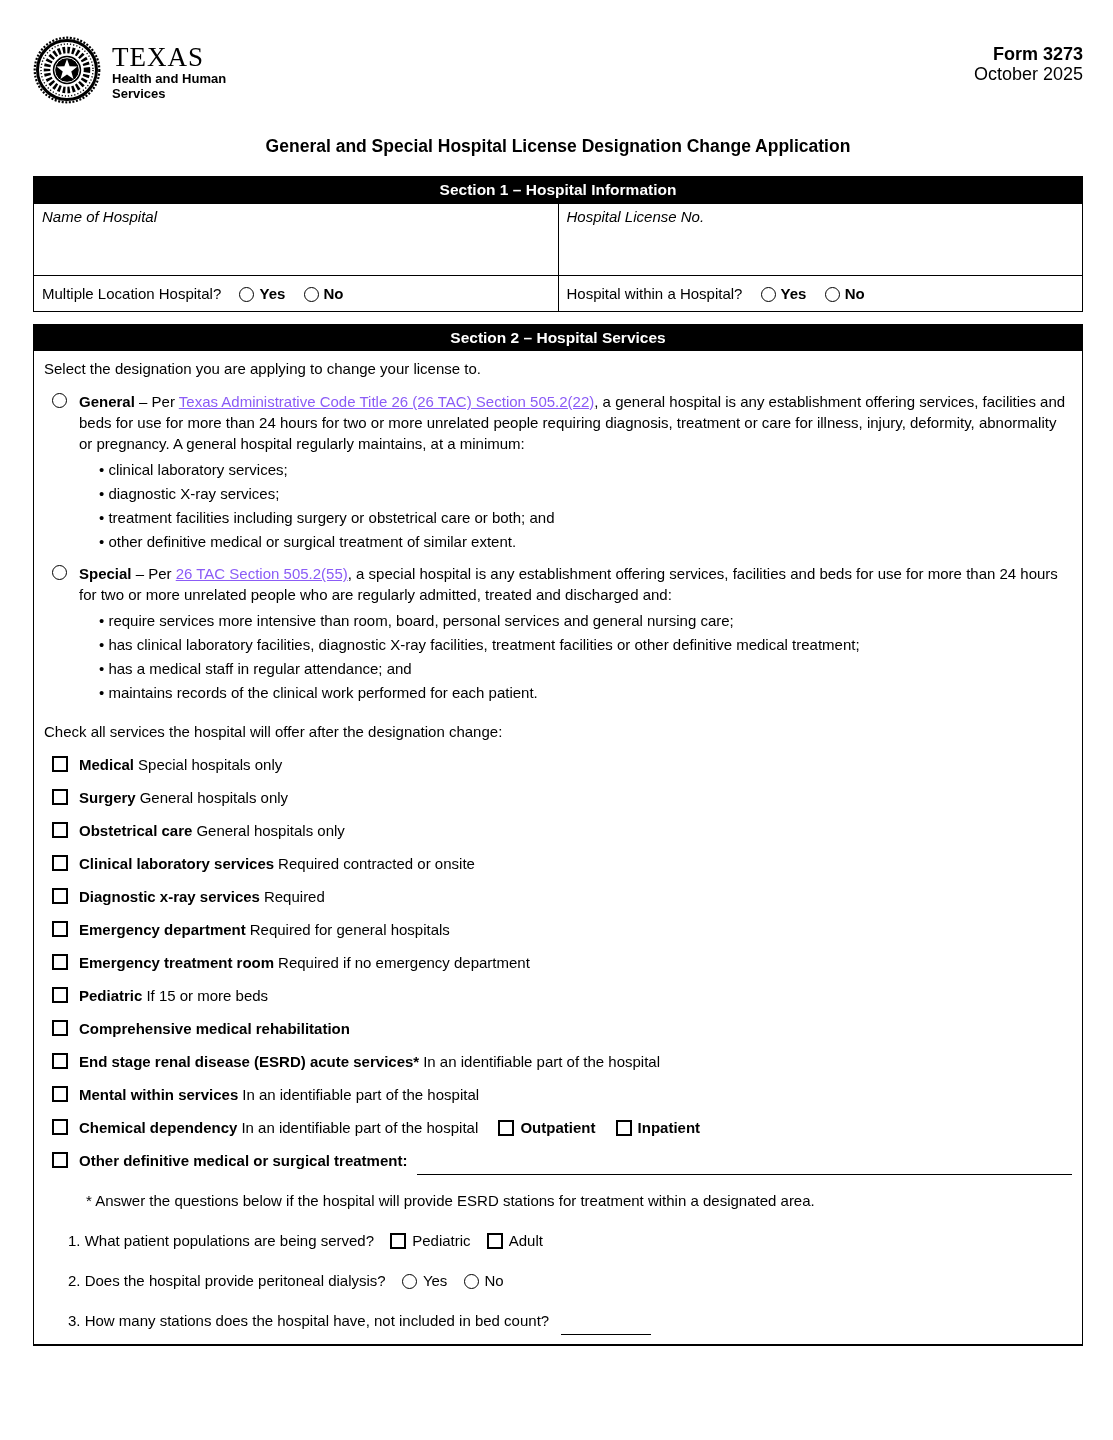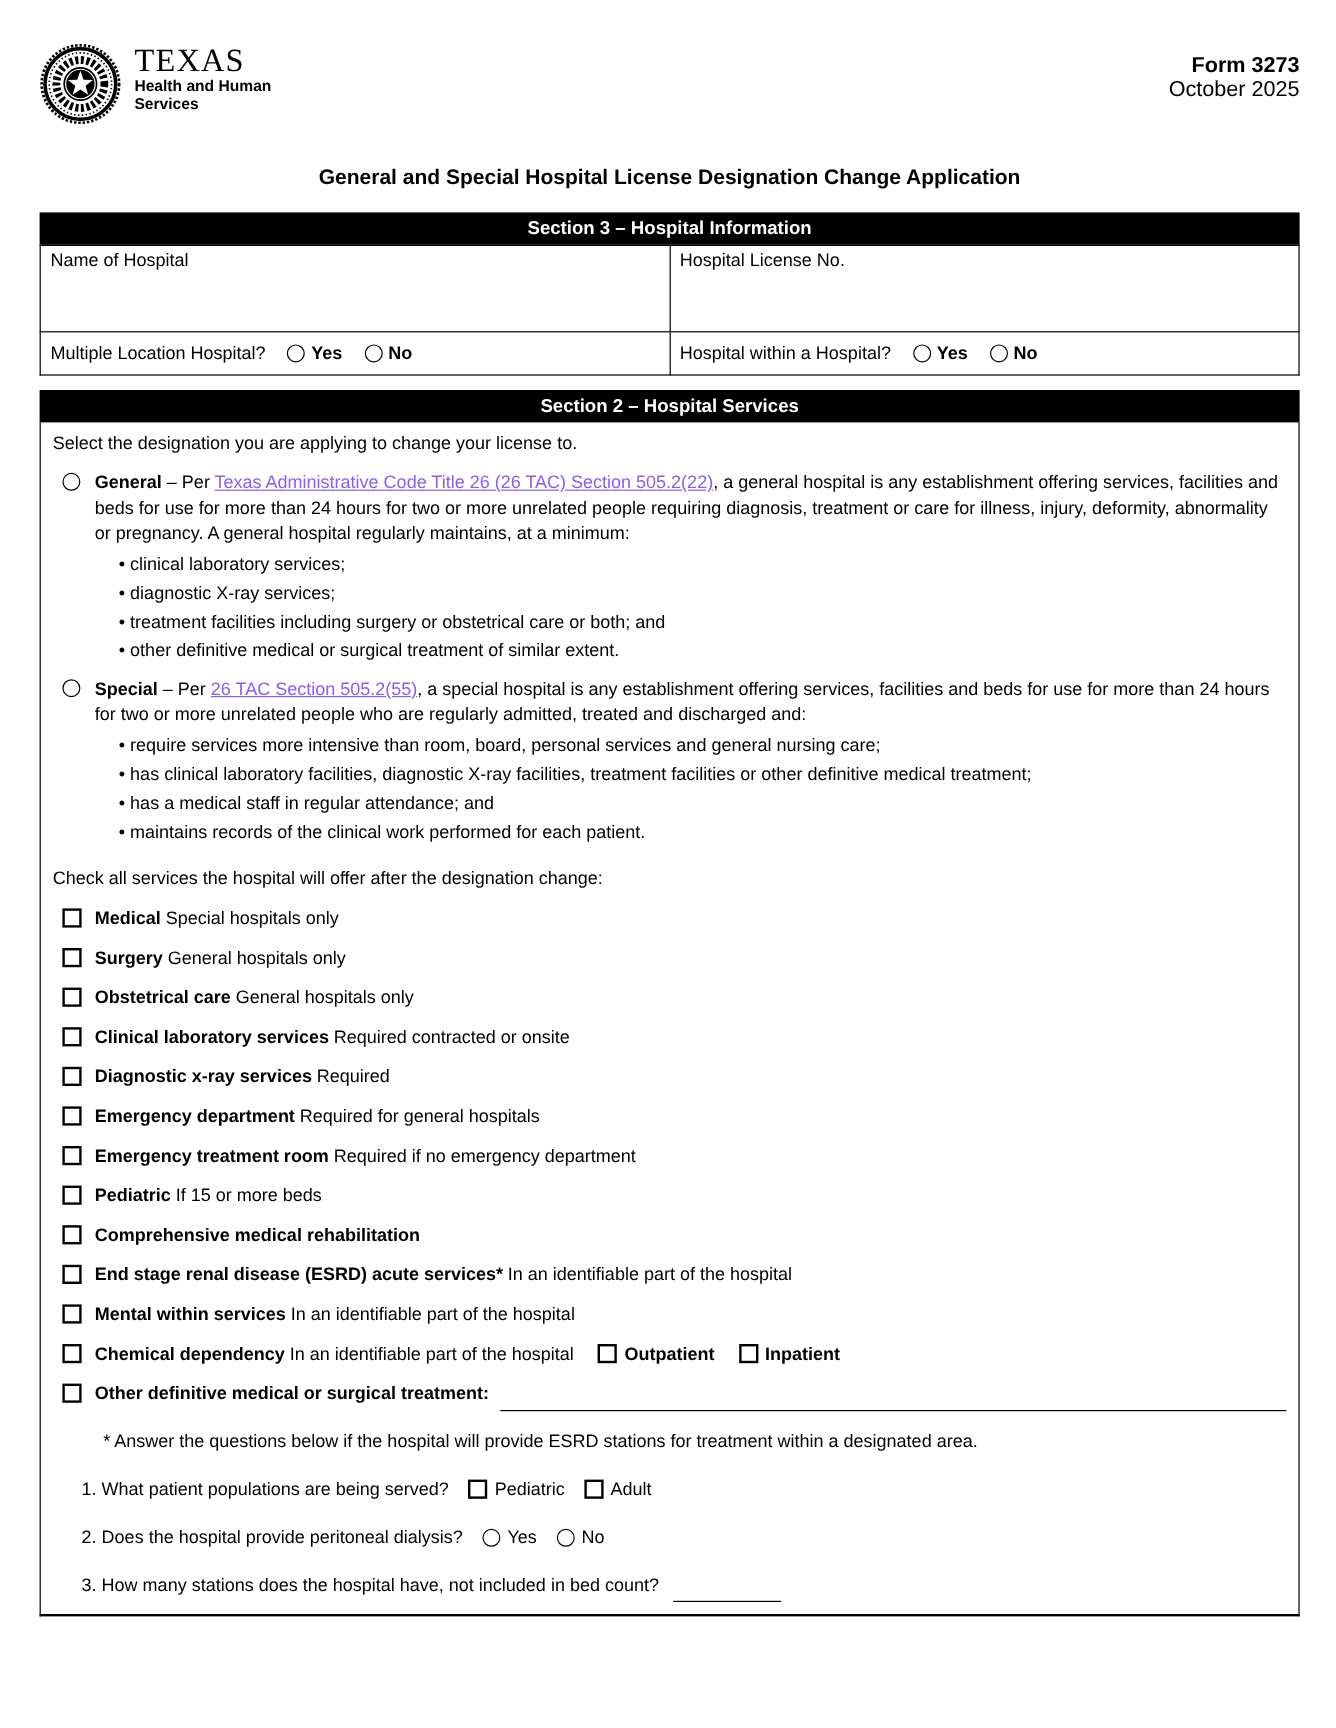--- a/index.html
+++ b/index.html
@@ -6,37 +6,37 @@
   html,body { background:#fff; }
   .page {
     width:1113px; height:1440px; background:#ffffff; position:relative;
     font-family:"Liberation Sans","DejaVu Sans",sans-serif; font-size:15px; color:#000;
     overflow:hidden;
   }
   .content { margin-left:33px; margin-right:30px; }
 
   
   .header { display:flex; justify-content:space-between; align-items:flex-start; padding-top:36px; }
-  .logo { display:flex; align-items:flex-start; gap:11px; }
+  .logo { display:flex; align-items:center; gap:11px; }
   .logo-text .texas { font-family:"Liberation Serif","DejaVu Serif",serif; font-size:27px; letter-spacing:1px; line-height:28px; }
   .logo-text .sub { font-weight:bold; font-size:13px; line-height:15px; }
   .form-meta { text-align:right; padding-top:8px; line-height:20px; font-size:18px; }
   .form-meta .num { font-weight:bold; }
 
   .title { text-align:center; font-weight:bold; font-size:17.5px; margin-top:29px; }
 
   
   .bar { background:#000; color:#fff; font-weight:bold; text-align:center; font-size:15.5px; padding:4px 0; line-height:19px; }
   .s1-bar { margin-top:19px; }
   .s2-bar { margin-top:12px; }
 
   
   .s1-table { width:100%; border-collapse:collapse; table-layout:fixed; }
   .s1-table td { border:1.5px solid #000; vertical-align:top; padding:4px 8px; }
-  .s1-table .row1 td { height:72px; }
+  .s1-table .row1 td { height:72px;font-style:italic; }
   .s1-table .row2 td { height:36px; vertical-align:middle; }
   .cell-input { height:28px; }
 
   .radio { display:inline-block; width:15px; height:15px; border:1.7px solid #000; border-radius:50%; background:#fff; vertical-align:-3px; }
   .checkbox { display:inline-block; width:16px; height:16px; border:2px solid #000; background:#fff; vertical-align:-3px; }
   .opt-label-b { font-weight:bold; margin-left:5px; }
   .opt-gap { margin-left:14px; }
 
   
   .s2-box { border:1.5px solid #000; border-top:none; border-bottom-width:2.5px; padding:8px 10px 14px 10px; }
@@ -97,21 +97,21 @@
         </div>
       </div>
       <div class="form-meta">
         <div class="num">Form 3273</div>
         <div>October 2025</div>
       </div>
     </div>
 
     <div class="title">General and Special Hospital License Designation Change Application</div>
 
-    <div class="bar s1-bar">Section 3 – Hospital Information</div>
+    <div class="bar s1-bar">Section 1 – Hospital Information</div>
     <table class="s1-table">
       <tbody>
         <tr class="row1">
           <td>
             <div>Name of Hospital</div>
             <div class="cell-input"></div>
           </td>
           <td>
             <div>Hospital License No.</div>
             <div class="cell-input"></div>

